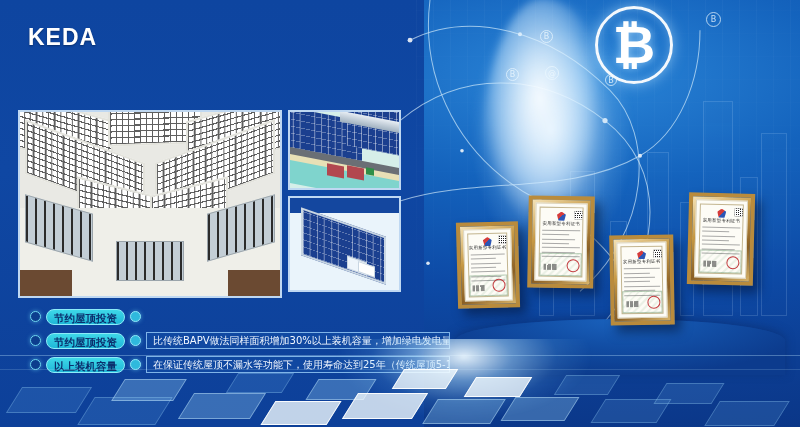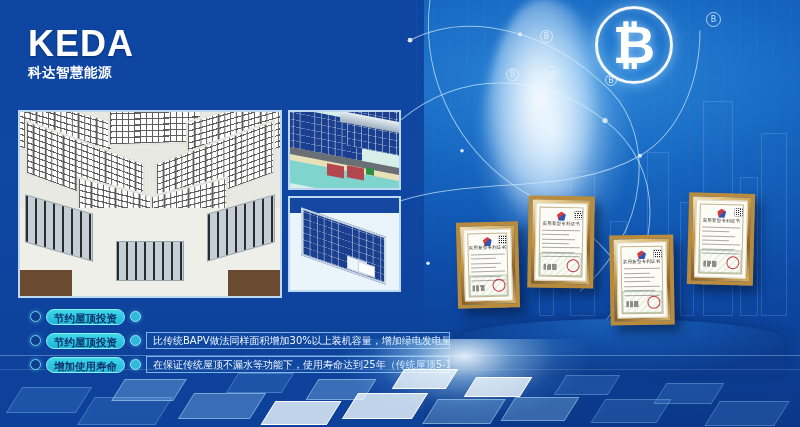--- a/index.html
+++ b/index.html
@@ -88,21 +88,21 @@
   }
   .tile.bright{background:rgba(245,252,255,.78);border-color:rgba(255,255,255,.9);}
   .tile.dim{background:rgba(120,185,240,.16);border-color:rgba(160,215,250,.30);}
   .floor-streak{
     position:absolute;left:0;width:100%;height:1px;background:rgba(190,230,255,.35);
   }
 
   
   .logo{position:absolute;left:28px;top:26px;width:126px;}
   .logo-mark{
-    color:#ffffff;font-size:36px;font-weight:bold;letter-spacing:1px;
+    color:#ffffff;font-size:23px;font-weight:bold;letter-spacing:1px;
     font-family:"Liberation Sans",sans-serif;line-height:1;
     text-shadow:0 1px 2px rgba(0,0,0,.35);
   }
   .logo-sub{
     color:#ffffff;font-size:13.5px;letter-spacing:.5px;margin-top:4px;
     font-family:"DejaVu Sans",sans-serif;font-weight:bold;line-height:1;
   }
   .page-title{
     position:absolute;left:31px;top:78px;
     color:#ffffff;font-size:27px;font-weight:bold;letter-spacing:.5px;
@@ -271,21 +271,20 @@
   </div>
 
   <div class="mini-b" style="left:706px;top:12px;width:15px;height:15px;">B</div>
   <div class="mini-b" style="left:540px;top:30px;width:13px;height:13px;">B</div>
   <div class="mini-b" style="left:506px;top:68px;width:13px;height:13px;">B</div>
   <div class="mini-b" style="left:605px;top:74px;width:12px;height:12px;">B</div>
   <div class="mini-b" style="left:545px;top:66px;width:14px;height:14px;">@</div>
 
   <div class="logo">
     <div class="logo-mark">KEDA</div>
-    <div class="logo-sub">科达智慧能源</div>
   </div>
 
 
   <div class="photo-main">
     <div class="atrium">
       <div class="roof-pane" style="left:-6%;top:-4%;width:42%;height:30%;transform:skewY(16deg);"></div>
       <div class="roof-pane" style="left:34%;top:-8%;width:36%;height:26%;transform:skewY(-2deg);"></div>
       <div class="roof-pane" style="left:64%;top:-4%;width:44%;height:30%;transform:skewY(-16deg);"></div>
       <div class="roof-pane" style="left:2%;top:16%;width:46%;height:30%;transform:skewY(20deg);"></div>
       <div class="roof-pane" style="left:52%;top:16%;width:46%;height:30%;transform:skewY(-20deg);"></div>
@@ -416,21 +415,21 @@
 
     <div class="frow">
       <span class="ring"></span>
       <span class="tag">节约屋顶投资</span>
       <span class="ring dot"></span>
       <span class="desc">比传统BAPV做法同样面积增加30%以上装机容量，增加绿电发电量。</span>
     </div>
 
     <div class="frow">
       <span class="ring"></span>
-      <span class="tag">增加使用寿命</span>
+      <span class="tag">以上装机容量</span>
       <span class="ring dot"></span>
       <span class="desc">在保证传统屋顶不漏水等功能下，使用寿命达到25年（传统屋顶5-10年左右）。</span>
     </div>
 
   </div>
 
   <div class="floor">
     <div class="floor-streak" style="top:16px;"></div>
     <div class="floor-streak" style="top:30px;opacity:.5;"></div>
     <div class="floor-glow"></div>

